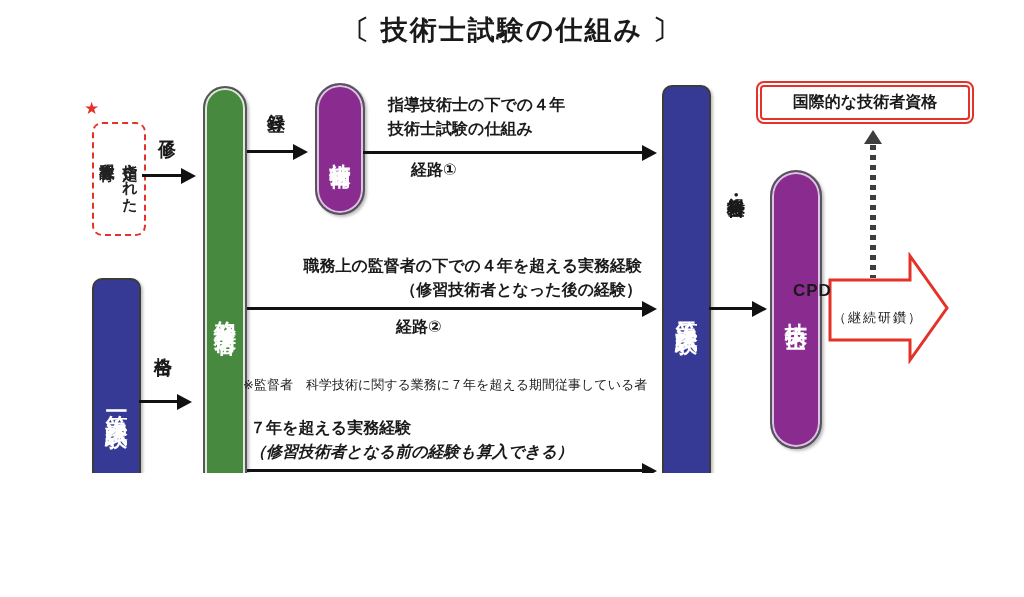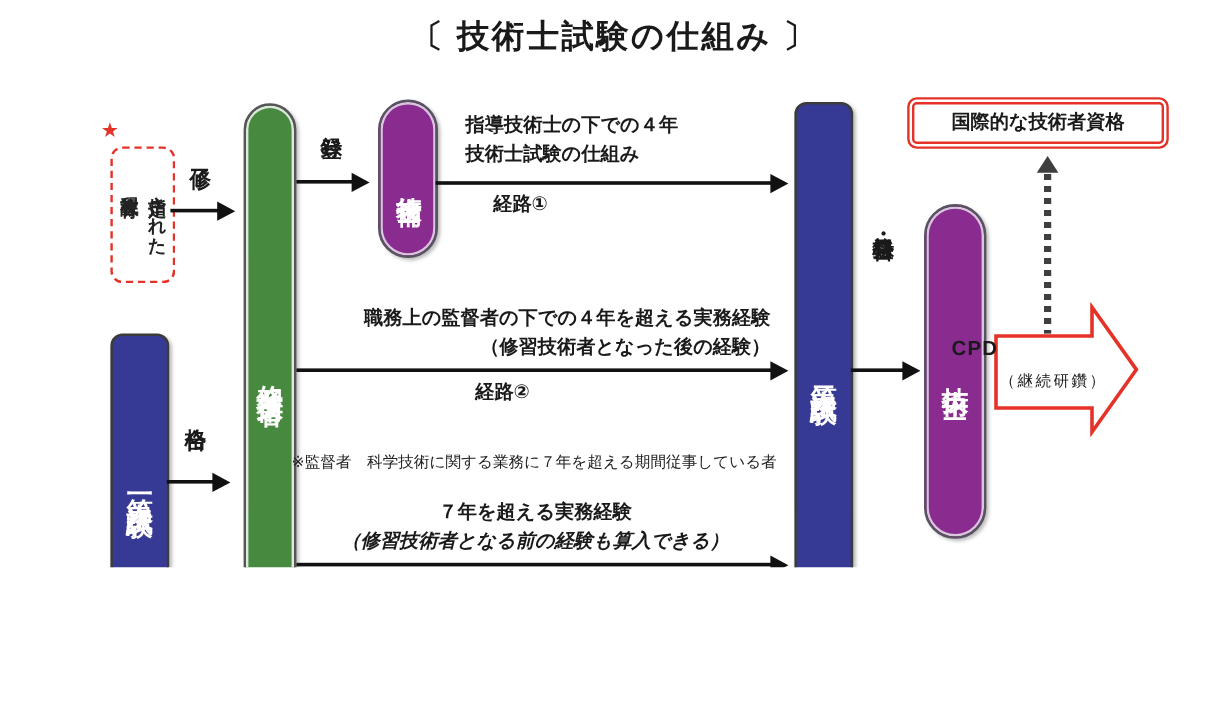--- a/index.html
+++ b/index.html
@@ -115,21 +115,21 @@
     <span style="display:block;">職務上の監督者の下での４年を超える実務経験</span>
     <span style="display:block;">（修習技術者となった後の経験）</span>
   </div>
   <div>
     <div class="abs aline" style="left:247px;top:307px;width:396px;"></div>
     <div class="abs ahead" style="left:642px;top:301px;"></div>
   </div>
   <div class="abs route-label" style="left:396px;top:317px;">経路②</div>
   <div class="abs route-note" style="left:243px;top:340px;width:420px;margin-top:36px;">※監督者　科学技術に関する業務に７年を超える期間従事している者</div>
 
-  <div class="abs route-text" style="left:250px;top:416px;width:392px;text-align:center;">
+  <div class="abs route-text" style="left:250px;top:416px;width:392px;text-align:left;">
     <span style="display:block;">７年を超える実務経験</span>
     <span style="display:block;font-style:italic;">（修習技術者となる前の経験も算入できる）</span>
   </div>
   <div>
     <div class="abs aline" style="left:247px;top:469px;width:396px;"></div>
     <div class="abs ahead" style="left:642px;top:463px;"></div>
   </div>
   <div class="abs route-label" style="left:390px;top:486px;">経路③</div>
 
   <div class="abs edge-label vtext" style="left:724px;top:184px;">合格・登録</div>

